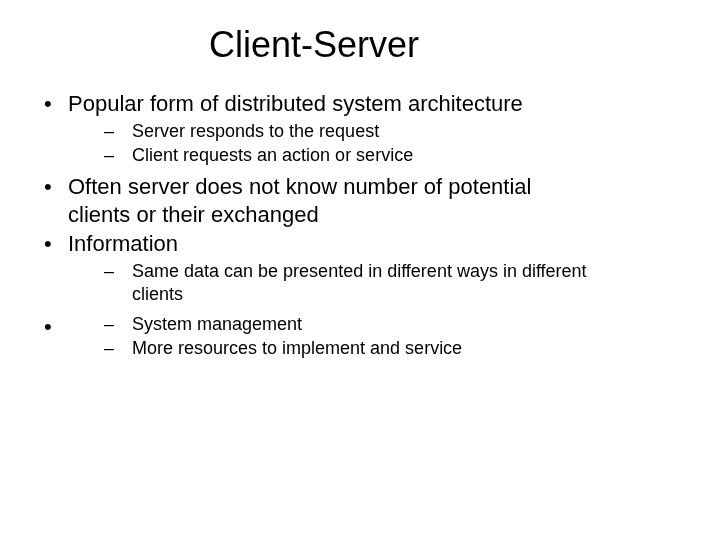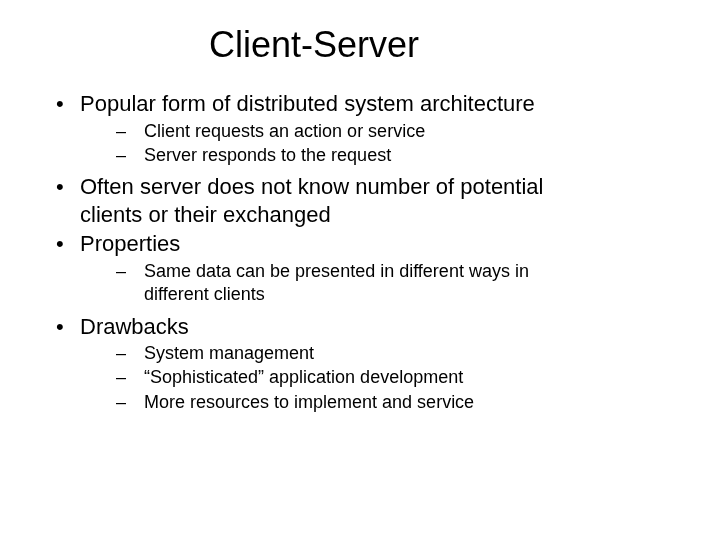--- a/index.html
+++ b/index.html
@@ -19,21 +19,21 @@
     border-radius: 20px;
   }
   .title {
     text-align: center;
     font-size: 36px;
     margin: 4px 0 24px 0;
     font-weight: normal;
   }
   ul.level1 {
     list-style: none;
-    margin: 12px;
+    margin: 0;
     padding: 0;
   }
   ul.level1 > li {
     position: relative;
     padding-left: 36px;
     font-size: 22px;
     line-height: 1.25;
     margin: 2px 0 0 0;
   }
   ul.level1 > li::before {
@@ -66,36 +66,34 @@
 </head>
 <body>
 
 <div class="slide">
   <h1 class="title">Client-Server</h1>
 
   <ul class="level1">
     <li>
       <span>Popular form of distributed system architecture</span>
       <ul class="level2">
+        <li>Server responds to the request</li>
         <li>Client requests an action or service</li>
-        <li>Server responds to the request</li>
       </ul>
     </li>
 
     <li>Often server does not know number of potential clients or their exchanged</li>
 
     <li>
-      <span>Properties</span>
+      <span>Information</span>
       <ul class="level2">
         <li>Same data can be presented in different ways in different clients</li>
       </ul>
     </li>
 
     <li>
-      <span>Drawbacks</span>
       <ul class="level2">
         <li>System management</li>
-        <li>“Sophisticated” application development</li>
         <li>More resources to implement and service</li>
       </ul>
     </li>
   </ul>
 </div>
 
 </body></html>

